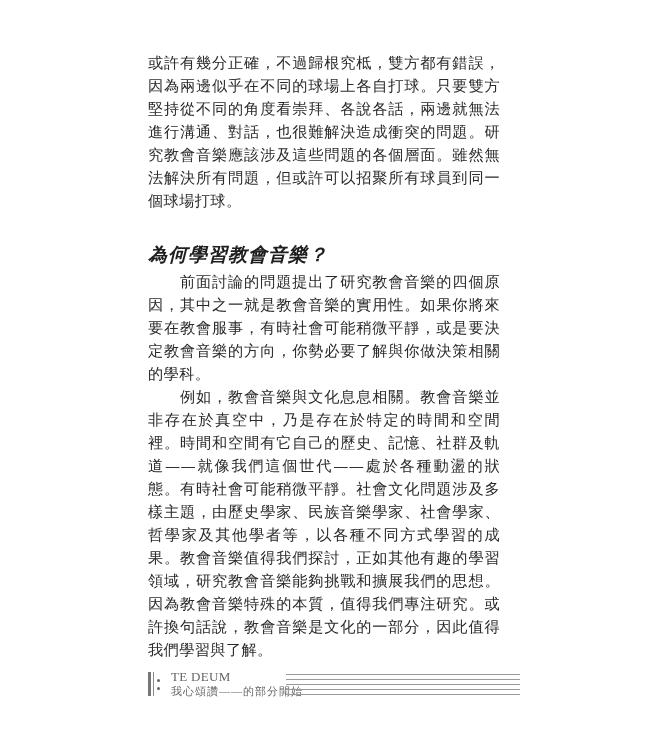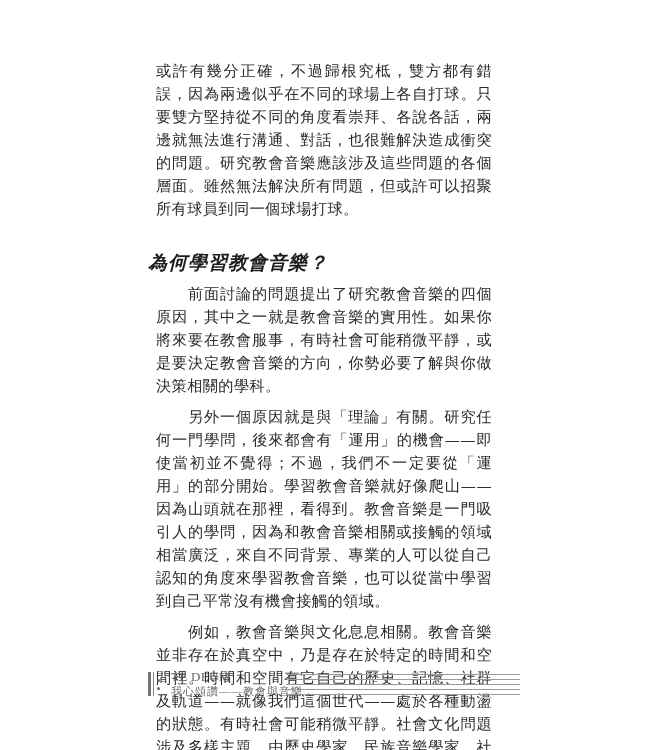--- a/index.html
+++ b/index.html
@@ -17,21 +17,21 @@
     }
     .page {
       position: absolute;
       left: 148px;
       top: 52px;
       width: 352px;
     }
     .para {
       font-size: 15.2px;
       line-height: 23px;
-      margin: 8px;
+      margin: 0;
       text-align: justify;
       letter-spacing: 0.4px;
       word-break: break-all;
     }
     .para.indent {
       text-indent: 32px;
     }
     .heading {
       font-family: "DejaVu Sans", "Liberation Sans", sans-serif;
       font-weight: bold;
@@ -120,33 +120,32 @@
   </style>
 </head>
 <body>
 
 <div class="page">
   <p class="para">或許有幾分正確，不過歸根究柢，雙方都有錯誤，因為兩邊似乎在不同的球場上各自打球。只要雙方堅持從不同的角度看崇拜、各說各話，兩邊就無法進行溝通、對話，也很難解決造成衝突的問題。研究教會音樂應該涉及這些問題的各個層面。雖然無法解決所有問題，但或許可以招聚所有球員到同一個球場打球。</p>
 
   <h2 class="heading">為何學習教會音樂？</h2>
 
   <p class="para indent">前面討論的問題提出了研究教會音樂的四個原因，其中之一就是教會音樂的實用性。如果你將來要在教會服事，有時社會可能稍微平靜，或是要決定教會音樂的方向，你勢必要了解與你做決策相關的學科。</p>
-  <p class="para indent">另外一個原因就是與「理論」有關。研究任何一門學問，後來都會有「運用」的機會——即使當初並不覺得；不過，我們不一定要從「運用」的部分開始。學習教會音樂就好像爬山——因為山頭就在那裡，看得到。教會音樂是一門吸引人的學問，因為和教會音樂相關或接觸的領域相當廣泛，來自不同背景、專業的人可以從自己認知的角度來學習教會音樂，也可以從當中學習到自己平常沒有機會接觸的領域。</p>
   <p class="para indent">例如，教會音樂與文化息息相關。教會音樂並非存在於真空中，乃是存在於特定的時間和空間裡。時間和空間有它自己的歷史、記憶、社群及軌道——就像我們這個世代——處於各種動盪的狀態。有時社會可能稍微平靜。社會文化問題涉及多樣主題，由歷史學家、民族音樂學家、社會學家、哲學家及其他學者等，以各種不同方式學習的成果。教會音樂值得我們探討，正如其他有趣的學習領域，研究教會音樂能夠挑戰和擴展我們的思想。因為教會音樂特殊的本質，值得我們專注研究。或許換句話說，教會音樂是文化的一部分，因此值得我們學習與了解。</p>
 </div>
 
 <div class="footer">
   <div class="repeat-sign">
     <div class="thick"></div>
     <div class="thin"></div>
     <div class="dot" style="top:7px"></div>
     <div class="dot" style="top:15px"></div>
   </div>
   <div class="footer-title">TE DEUM</div>
-  <div class="footer-subtitle">我心頌讚——教會與音樂</div>
+  <div class="footer-subtitle">我心頌讚——的部分開始</div>
   <div class="staff">
     <div class="line" style="top:0px"></div>
     <div class="line" style="top:5px"></div>
     <div class="line" style="top:10px"></div>
     <div class="line" style="top:15px"></div>
     <div class="line" style="top:20px"></div>
   </div>
 </div>
 
 </body></html>

